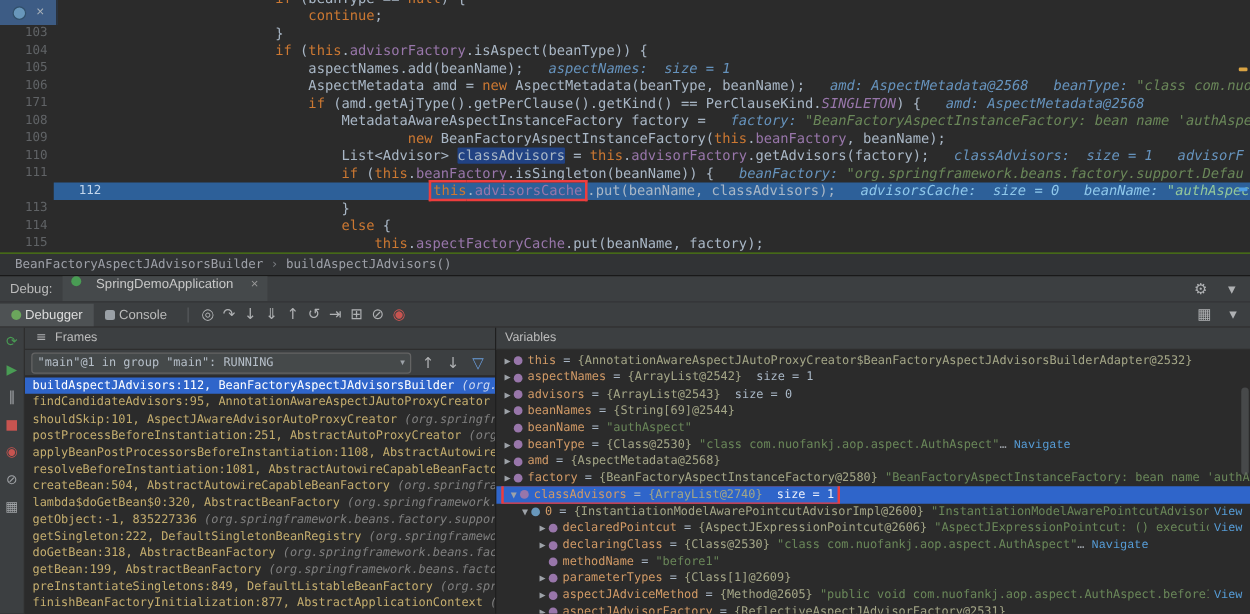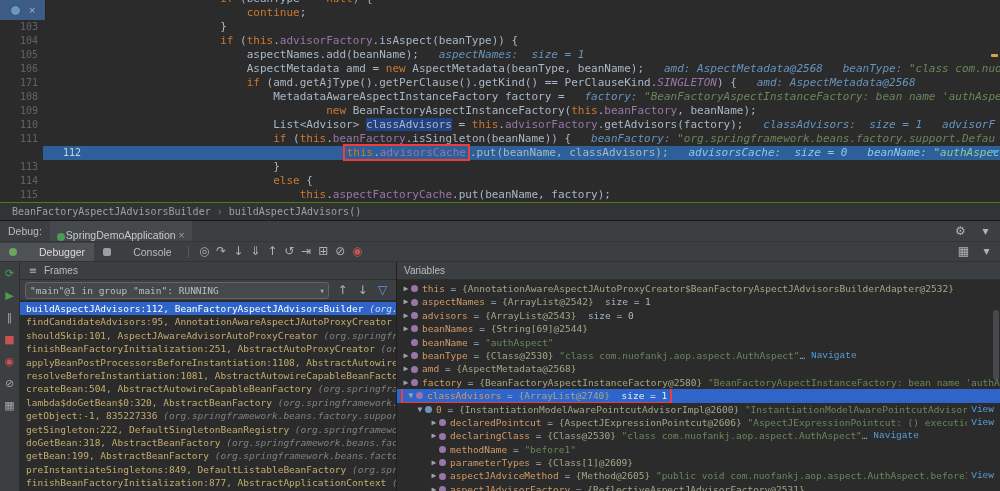--- a/index.html
+++ b/index.html
@@ -29,26 +29,26 @@
   .stripe{position:absolute;top:0;right:0;width:12px;height:202px;z-index:4;}
   .stripe .mark{position:absolute;right:2px;width:7px;height:3px;border-radius:1px;}
   .breadcrumb{position:absolute;top:202px;left:0;right:0;height:18px;line-height:18px;background:#313335;
        border-top:1px solid #4d7c0f;font-size:10px;color:#9da0a8;padding-left:12px;
        font-family:"DejaVu Sans Mono",monospace;white-space:nowrap;}
   .breadcrumb .sep{margin:0 6px;color:#7a7d82;}
   
   .debug{position:absolute;top:220px;left:0;right:0;bottom:0;background:#3c3f41;border-top:1px solid #191919;
          font-family:"Liberation Sans",sans-serif;}
   .dhead{height:20px;display:flex;align-items:center;gap:8px;padding-left:8px;font-size:10.5px;color:#bbbbbb;position:relative;}
-  .dtab{display:flex;align-items:flex-end;gap:1px;height:20px;padding:0 7px;background:#45494b;color:#c7c7c7;}
+  .dtab{display:flex;align-items:flex-start;gap:12px;height:20px;padding:0 7px;background:#45494b;color:#c7c7c7;}
   .springicon{width:8px;height:8px;border-radius:50%;background:#499c54;}
   .dtabclose{color:#9a9a9a;margin-left:2px;}
   .dhead-right{position:absolute;right:6px;top:0;height:20px;display:flex;align-items:center;gap:8px;}
   .dtoolbar{height:19px;border-top:1px solid #333537;border-bottom:1px solid #323232;display:flex;align-items:center;font-size:10.5px;position:relative;}
-  .vtab{display:flex;align-items:center;gap:22px;height:18px;padding:0 9px;color:#bbbbbb;}
+  .vtab{display:flex;align-items:center;gap:3px;height:18px;padding:0 9px;color:#bbbbbb;}
   .vtab.on{background:#4e5254;color:#dddddd;}
   .bugdot{width:8px;height:8px;border-radius:50%;background:#6ba65c;}
   .condot{width:8px;height:8px;border-radius:2px;background:#9aa0a6;}
   .tsep{width:1px;height:12px;background:#565a5c;margin:0 7px;}
   .ico{display:inline-block;min-width:17px;text-align:center;color:#afb1b3;font-size:12px;line-height:17px;
        font-family:"DejaVu Sans",sans-serif;cursor:default;}
   .dtool-right{position:absolute;right:5px;display:flex;gap:6px;}
   .dcontent{display:flex;height:232px;}
   .lstrip{width:19px;background:#3c3f41;border-right:1px solid #2e2e2e;display:flex;flex-direction:column;
           align-items:center;padding-top:5px;gap:8px;}
@@ -191,21 +191,21 @@
           <span style="display:flex;gap:3px;">
               <span class="ico">↑</span>
               <span class="ico">↓</span>
               <span class="ico" style="color: rgb(106, 157, 219);">▽</span>
             </span>
         </div>
         <div class="flist">
             <div class="frow fsel"><span class="fmain">buildAspectJAdvisors:112, BeanFactoryAspectJAdvisorsBuilder </span><span class="fpkg">(org.sprin</span></div>
             <div class="frow"><span class="fmain">findCandidateAdvisors:95, AnnotationAwareAspectJAutoProxyCreator </span></div>
             <div class="frow"><span class="fmain">shouldSkip:101, AspectJAwareAdvisorAutoProxyCreator </span><span class="fpkg">(org.springframew</span></div>
-            <div class="frow"><span class="fmain">finishBeanFactoryInitialization:251, AbstractAutoProxyCreator </span><span class="fpkg">(org.spri</span></div>
+            <div class="frow"><span class="fmain">postProcessBeforeInstantiation:251, AbstractAutoProxyCreator </span><span class="fpkg">(org.spri</span></div>
             <div class="frow"><span class="fmain">applyBeanPostProcessorsBeforeInstantiation:1108, AbstractAutowireCapab</span><span class="fpkg"></span></div>
             <div class="frow"><span class="fmain">resolveBeforeInstantiation:1081, AbstractAutowireCapableBeanFactory </span></div>
             <div class="frow"><span class="fmain">createBean:504, AbstractAutowireCapableBeanFactory </span><span class="fpkg">(org.springframewo</span></div>
             <div class="frow"><span class="fmain">lambda$doGetBean$0:320, AbstractBeanFactory </span><span class="fpkg">(org.springframework.bea</span></div>
             <div class="frow"><span class="fmain">getObject:-1, 835227336 </span><span class="fpkg">(org.springframework.beans.factory.support.Ab</span></div>
             <div class="frow"><span class="fmain">getSingleton:222, DefaultSingletonBeanRegistry </span><span class="fpkg">(org.springframework.be</span></div>
             <div class="frow"><span class="fmain">doGetBean:318, AbstractBeanFactory </span><span class="fpkg">(org.springframework.beans.factor</span></div>
             <div class="frow"><span class="fmain">getBean:199, AbstractBeanFactory </span><span class="fpkg">(org.springframework.beans.factory</span></div>
             <div class="frow"><span class="fmain">preInstantiateSingletons:849, DefaultListableBeanFactory </span><span class="fpkg">(org.springf</span></div>
             <div class="frow"><span class="fmain">finishBeanFactoryInitialization:877, AbstractApplicationContext </span><span class="fpkg">(org.s</span></div>

